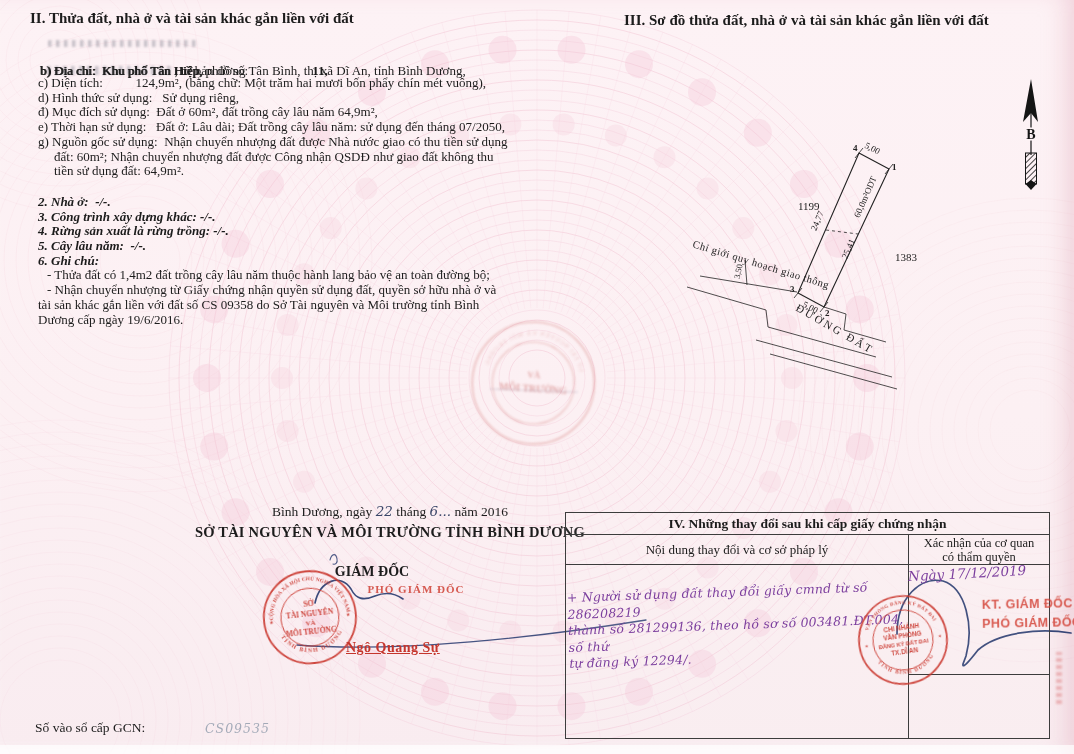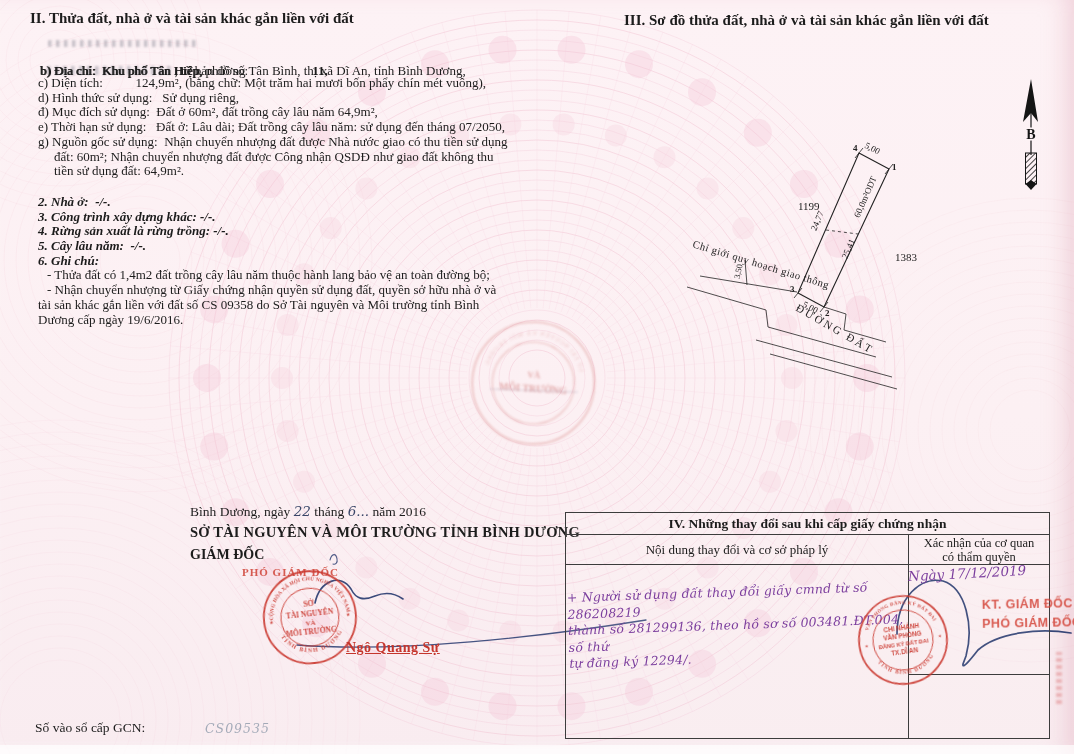--- a/index.html
+++ b/index.html
@@ -16,25 +16,25 @@
   .doc-lines{left:38px;top:76px;width:530px;}
   .line{white-space:pre;font-size:13px;line-height:14.7px;}
   .line.bi{font-weight:bold;font-style:italic;}
   .line.gap{margin-top:16px;}
   .line.cont{padding-left:16px;}
   .line.b1{padding-left:9px;}
   .smudge{background:repeating-linear-gradient(90deg,rgba(110,110,125,.38) 0 3px,rgba(150,150,160,.12) 3px 5px,transparent 5px 8px);
           filter:blur(1.1px);border-radius:2px;}
   .overstrike{text-shadow:.7px 0 0 #1a1a1a,-.3px .3px 0 rgba(40,40,40,.7);filter:blur(.15px);margin-top:16px;}
   
-  .center-col{left:190px;top:503px;width:400px;text-align:left;}
+  .center-col{left:190px;top:503px;width:400px;text-align:center;}
   .date-line{font-size:13.5px;}
   .hand{font-family:"DejaVu Serif",serif;font-style:italic;color:#3a4668;}
   .org-line{font-weight:bold;font-size:14.5px;margin-top:4px;letter-spacing:.2px;}
-  .role-line{font-weight:bold;font-size:14px;margin-top:6px;margin-right:36px;}
+  .role-line{font-weight:bold;font-size:14px;margin-top:23px;margin-right:36px;}
   .deputy{color:rgba(208,69,58,.88);font-weight:bold;font-size:11px;letter-spacing:1px;margin-top:3px;margin-left:52px;filter:blur(.2px);}
   .signer{left:346px;top:640px;color:#c5352c;font-weight:bold;font-size:14px;letter-spacing:.5px;filter:blur(.2px);text-decoration:underline;}
   
   .t4{left:565px;top:512px;width:483px;height:225px;border:1.2px solid #3c3c3c;background:rgba(255,255,255,.06);}
   .t4-title{height:21px;border-bottom:1.1px solid #3c3c3c;text-align:center;font-weight:bold;font-size:13.5px;line-height:21px;}
   .t4-head{display:flex;height:29px;border-bottom:1.1px solid #3c3c3c;justify-content:flex-end;}
   .t4-c1{width:342px;border-right:1.1px solid #3c3c3c;display:flex;align-items:center;justify-content:center;font-size:13px;}
   .t4-c2{flex:1;text-align:center;font-size:12.5px;line-height:14px;padding-top:1px;}
   .t4-body{position:relative;height:173px;}
   .t4-vline{position:absolute;left:342px;top:0;bottom:0;width:0;border-left:1.1px solid #3c3c3c;}

